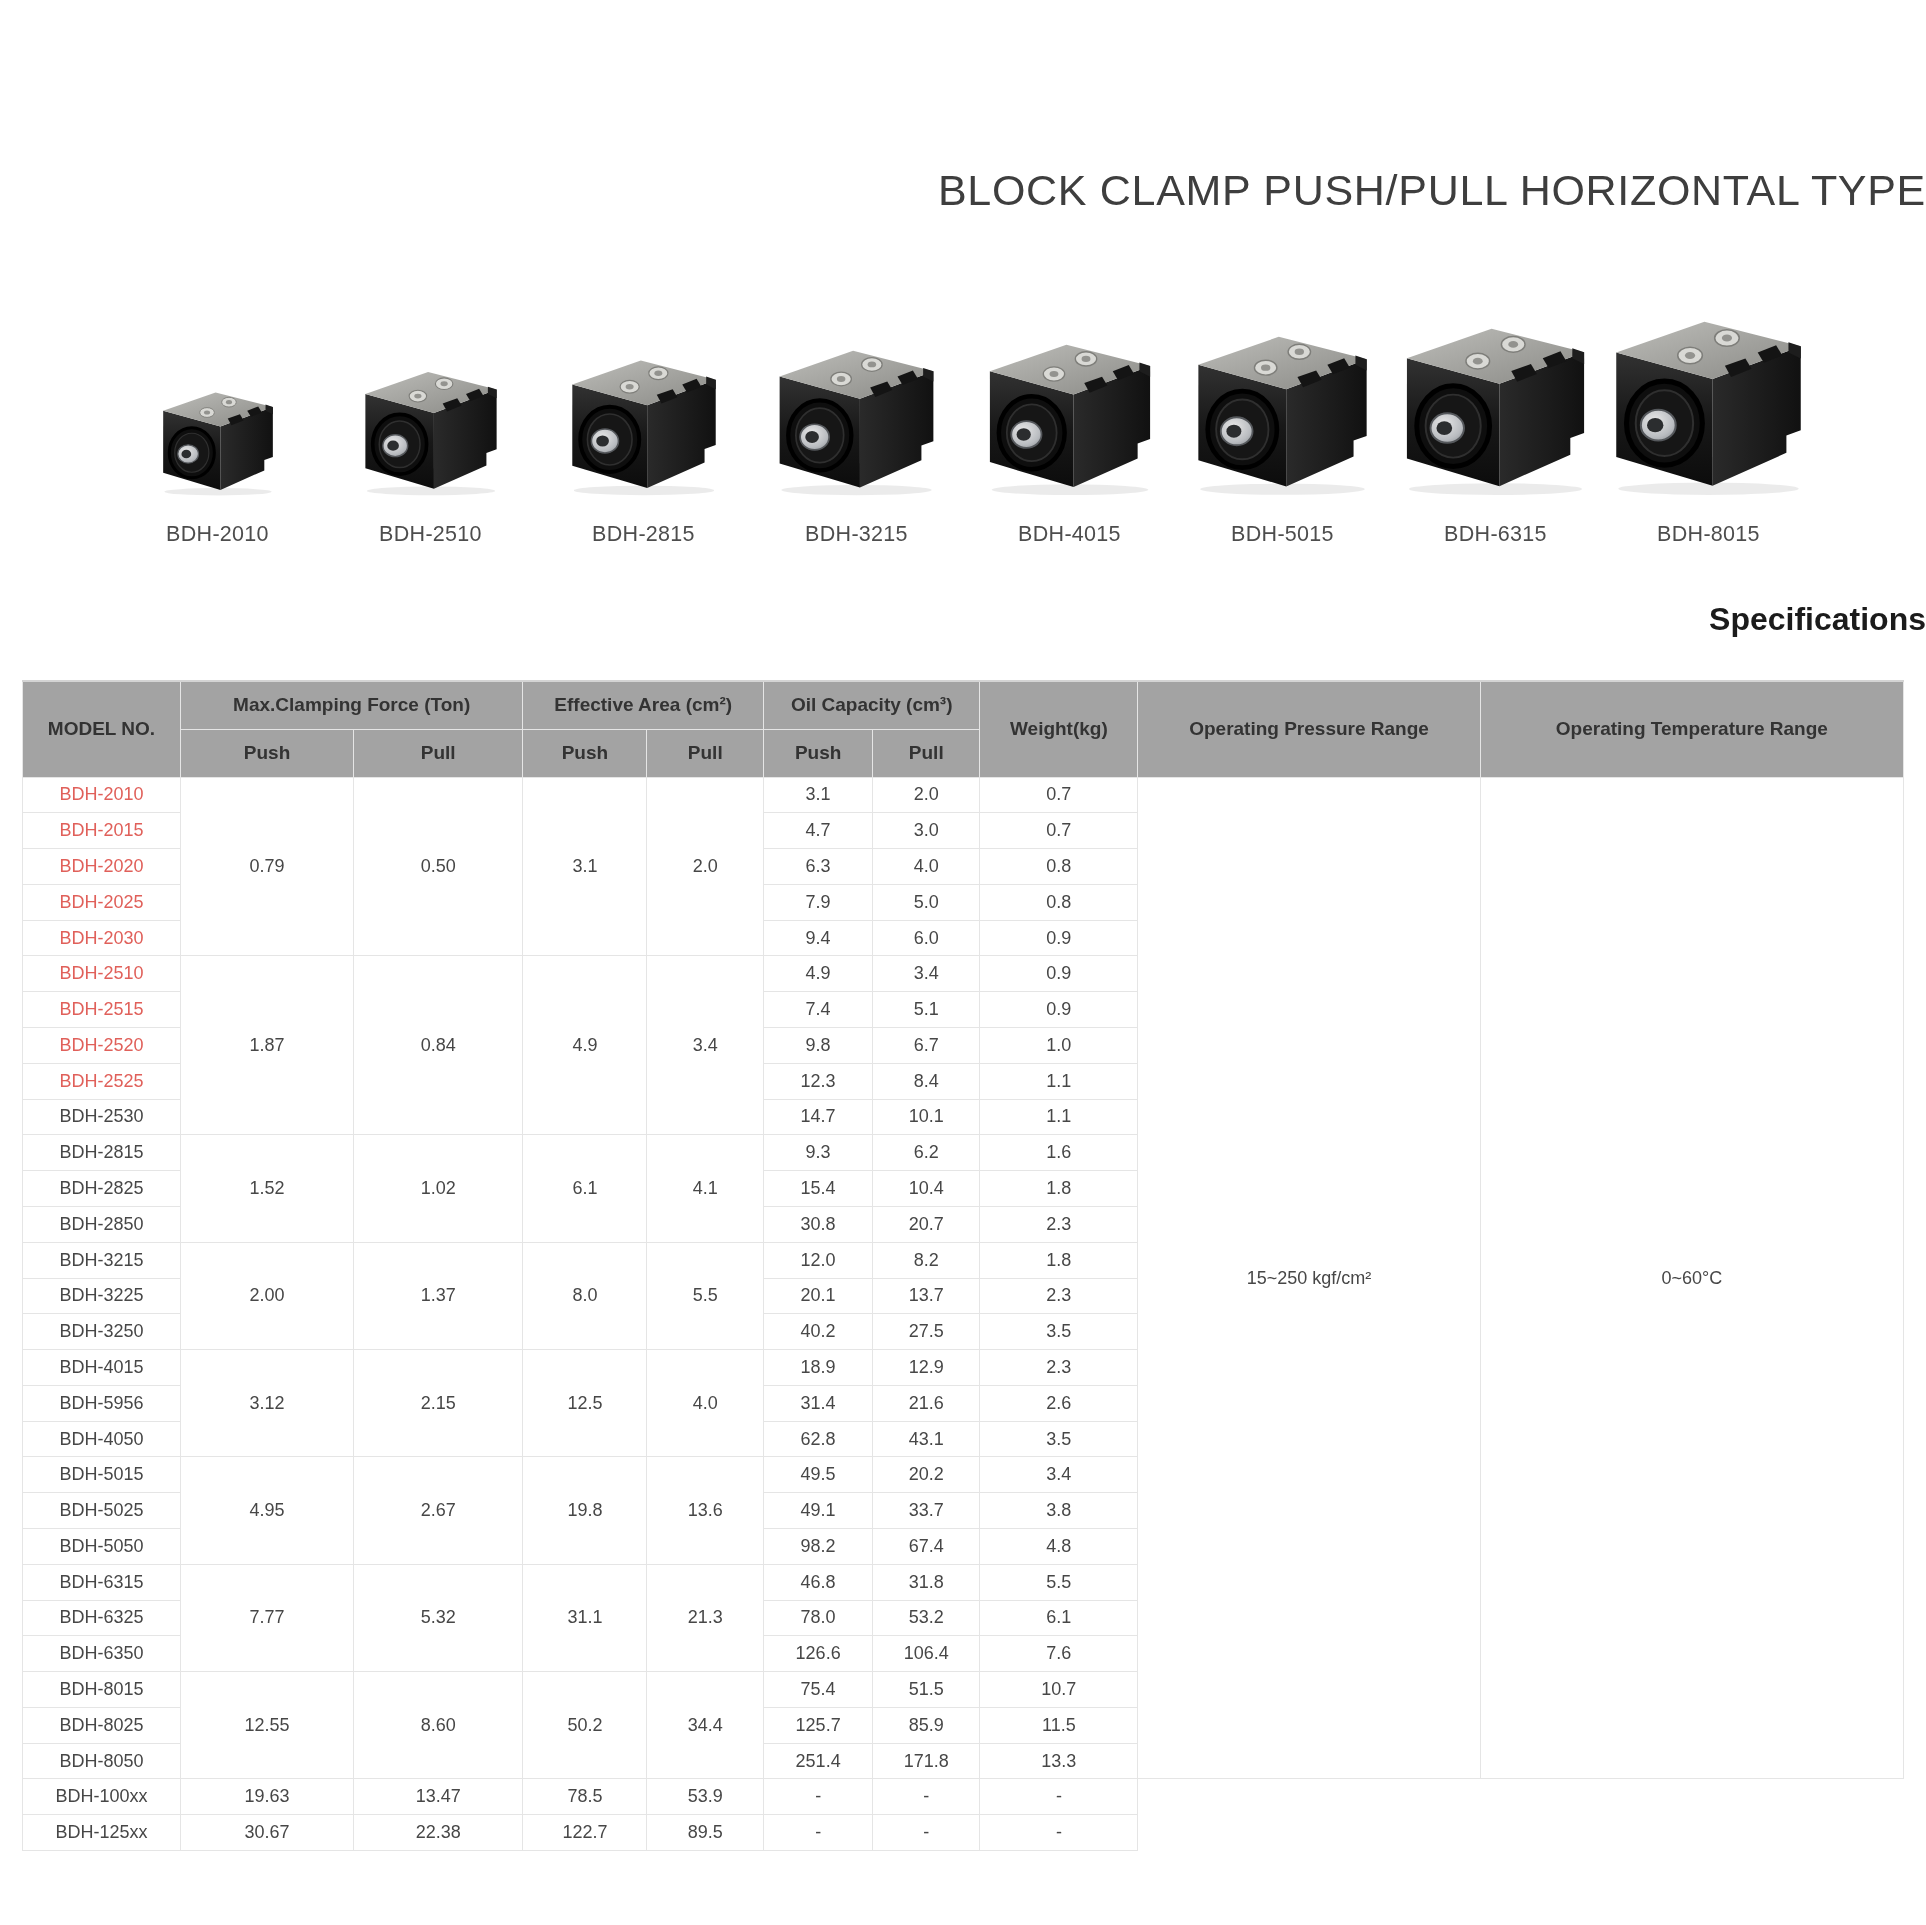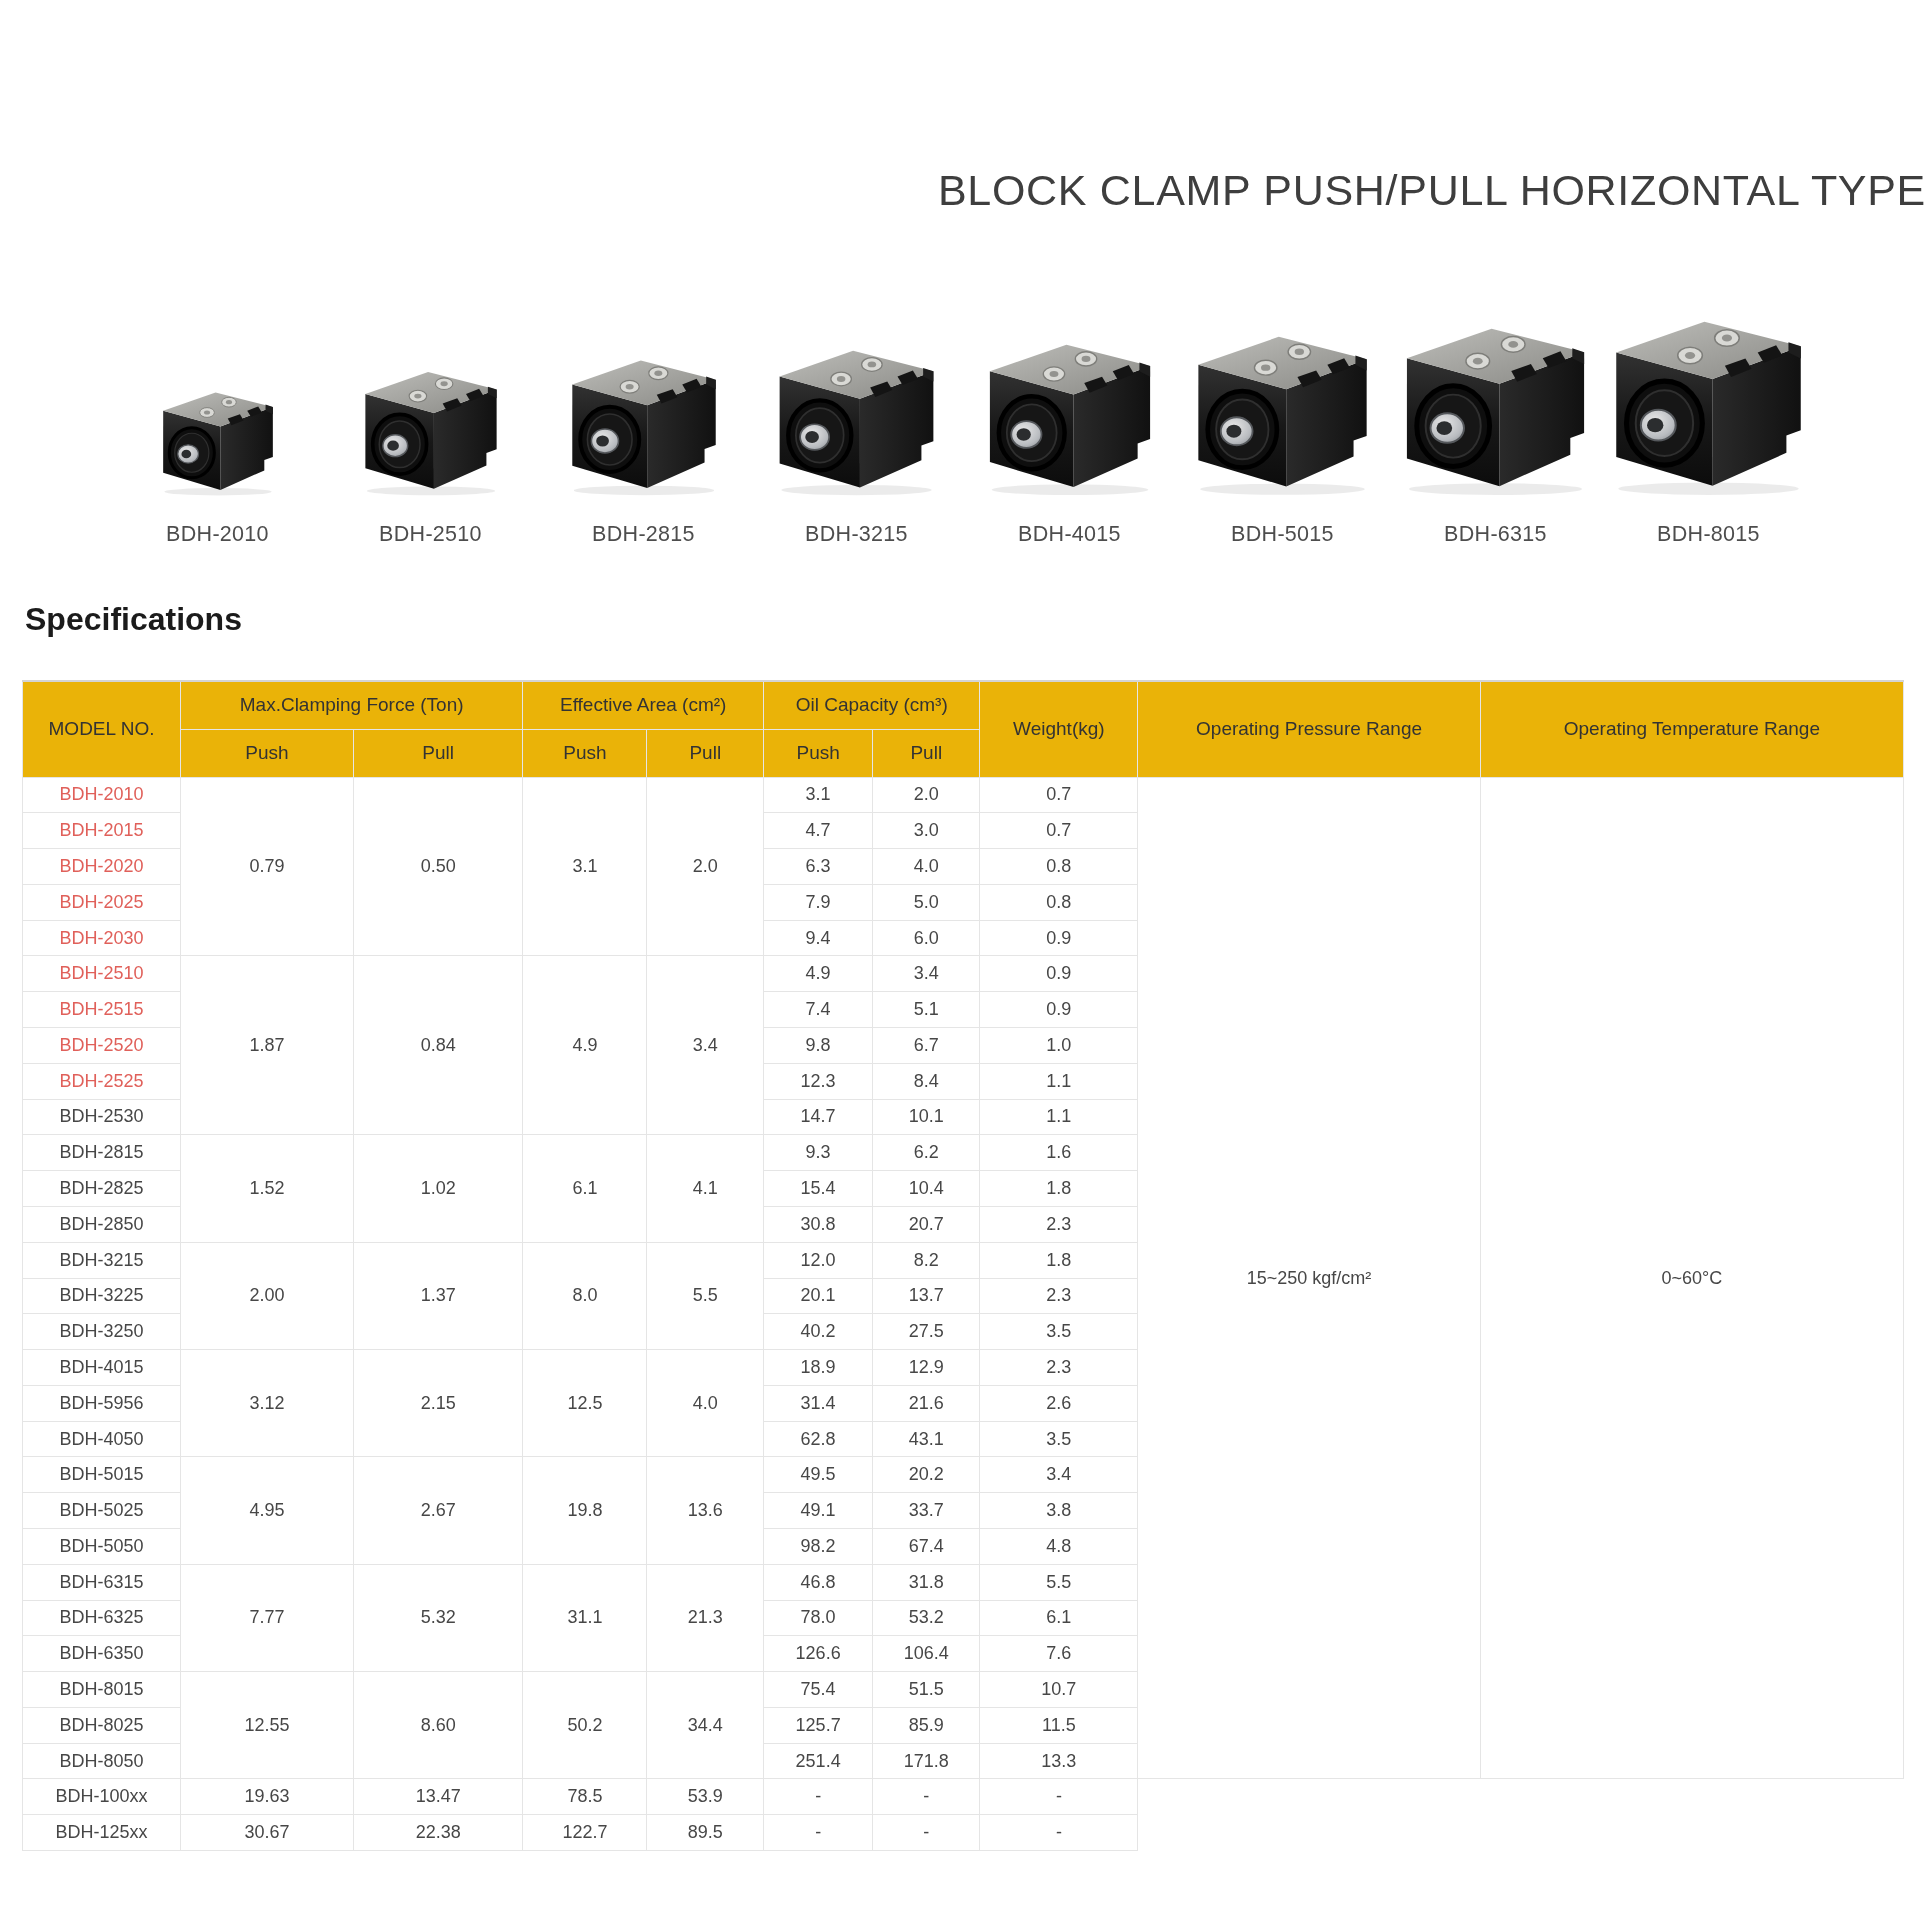--- a/index.html
+++ b/index.html
@@ -16,33 +16,33 @@
     padding:0 111px;margin-top:55px;height:277px;
   }
   .product{
     display:flex;flex-direction:column;align-items:center;justify-content:flex-end;
     flex:1 1 0;
   }
   .product-label{
     margin-top:26px;font-size:21.5px;color:#4d4d4d;letter-spacing:0.3px;
   }
   .section-heading{
-    margin:54px 0 0 25px;font-size:32px;font-weight:700;color:#1b1b1b;
+    margin:54px 0 0 25px;font-size:32px;font-weight:700;color:#1b1b1b;text-align:right;
   }
   table.spec-table{
     margin:42px 22px 0 22px;width:1882px;
     border-collapse:collapse;table-layout:fixed;
     border-top:2.1px solid #d4d4d4;
   }
   .spec-table th,.spec-table td{
     border:1.4px solid #e5e5e5;text-align:center;vertical-align:middle;
     overflow:hidden;white-space:nowrap;
   }
   .spec-table thead th{
-    background:#eab308;color:#333333;font-weight:400;font-size:19px;height:44px;
+    background:#a3a3a3;color:#333333;font-weight:700;font-size:19px;height:44px;
     padding:1.4px 4.2px;
     margin-top:32px;
   }
   .spec-table tbody td{
     background:#ffffff;color:#474747;font-size:18px;height:32px;padding:1.4px 4.2px;
   }
   td.model-cell{color:#3f3f3f;}
   td.model-cell.red{color:#e0605a;}
   .svg-defs{position:absolute;width:0;height:0;overflow:hidden;}
 </style>

